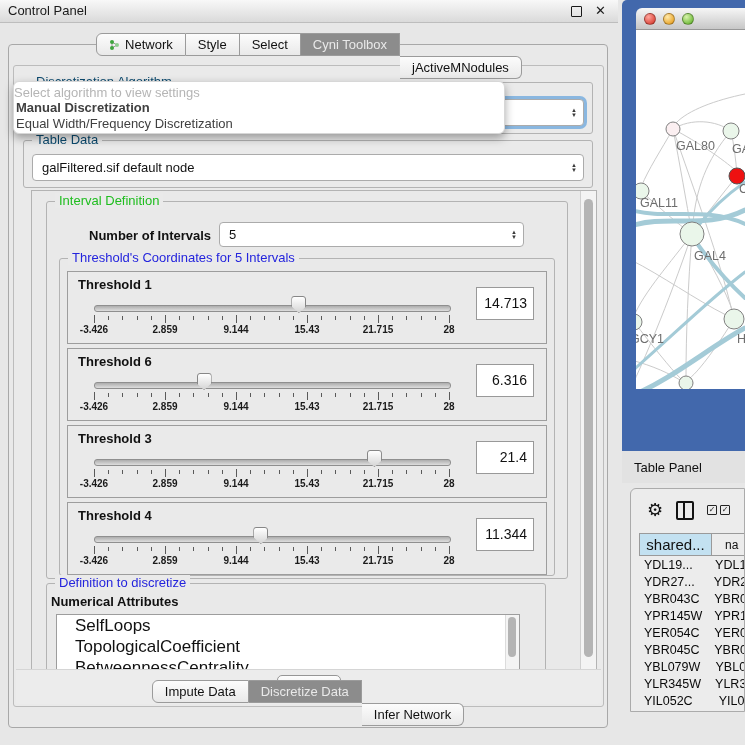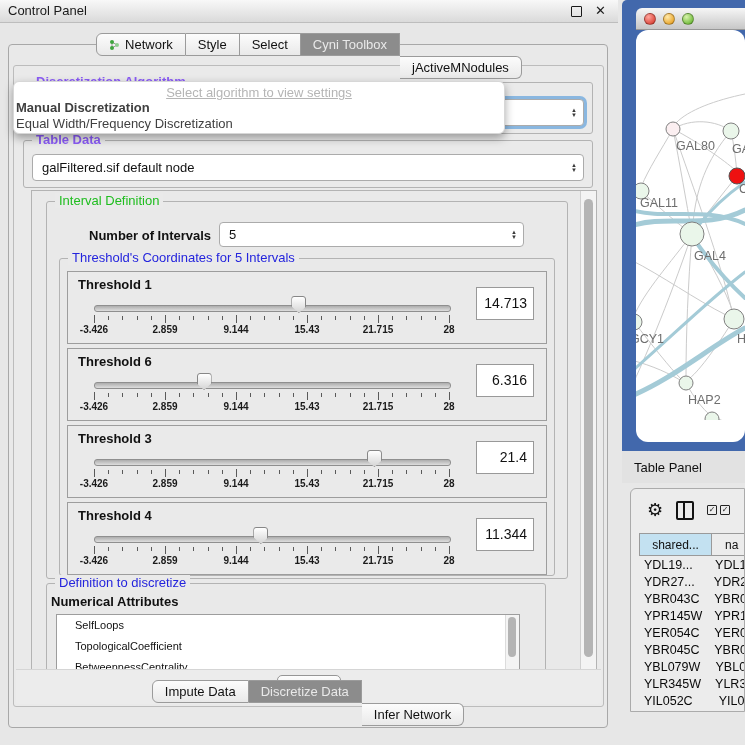--- a/index.html
+++ b/index.html
@@ -36,21 +36,21 @@
   .outer-panel{
     position:absolute;left:8px;top:44px;width:600px;height:684px;
     background:#e9e9e9;border:1px solid #a8a8a8;border-radius:4px;box-sizing:border-box;
   }
   .inner-wrap{
     position:absolute;left:4px;top:20px;width:591px;height:642px;
     border:1px solid #bcbcbc;border-radius:3px;background:#eaeaea;box-sizing:border-box;
   }
   .group{position:absolute;border:1px solid #b3b3b3;border-radius:3px;box-sizing:border-box;}
   .legend{position:absolute;top:-9px;left:8px;background:#eaeaea;padding:0 4px;font-size:13px;}
-  .legend.dark{color:#8b5cf6;font-weight:700;}
+  .legend.dark{color:#0c4a6e;font-weight:400;}
   .legend.green{color:#1fbd1f;}
   .legend.blue{color:#2424dd;}
   
   .combo{
     position:absolute;background:#fff;border:1px solid #ababab;border-radius:4px;
     font-size:13px;color:#111;box-sizing:border-box;
     display:flex;align-items:center;padding-left:9px;
   }
   .combo .stepper{
     position:absolute;right:6px;top:50%;transform:translateY(-50%);
@@ -62,21 +62,21 @@
   .grp-algo .combo{left:8px;top:16px;width:552px;height:27px;}
   .grp-tdata{left:9px;top:74px;width:570px;height:48px;}
   .grp-tdata .combo{left:8px;top:13px;width:552px;height:27px;}
   
   .popup{
     position:absolute;left:13px;top:81px;width:492px;height:53px;z-index:30;
     background:#fff;border:1px solid #d7d7d7;border-radius:6px;
     box-shadow:0 4px 10px rgba(0,0,0,.35);
     font-size:13px;box-sizing:border-box;padding-top:3px;
   }
-  .popup .ph{color:#b5b5b5;text-align:center;line-height:15px;text-decoration:underline;}
+  .popup .ph{color:#b5b5b5;line-height:15px;}
   .popup .opt{color:#404040;line-height:16px;padding-left:2px;white-space:nowrap;}
   .popup .opt.bold{font-weight:bold;}
   
   .scrollpane{
     position:absolute;left:17px;top:124px;width:566px;height:482px;
     border:1px solid #b3b3b3;background:#e9e9e9;overflow:hidden;box-sizing:border-box;
   }
   .vscroll{position:absolute;right:0;top:0;bottom:0;width:15px;background:#f3f3f3;border-left:1px solid #cfcfcf;}
   .vscroll .vthumb{position:absolute;left:3px;top:8px;width:9px;height:458px;background:#b4b4b4;border-radius:5px;}
   .grp-interval{left:14px;top:10px;width:522px;height:378px;}
@@ -97,21 +97,21 @@
   .tick.major{height:8px;top:0;}
   .tick-labels{position:absolute;left:0;right:0;top:52px;height:12px;}
   .tick-label{position:absolute;transform:translateX(-50%);font-size:10px;font-weight:bold;color:#1a1a1a;white-space:nowrap;}
   .value-box{
     position:absolute;right:12px;top:15px;width:58px;height:33px;background:#fff;border:1px solid #999;
     font-size:14px;color:#111;line-height:31px;text-align:right;padding-right:6px;box-sizing:border-box;
   }
   .grp-attrs{left:14px;top:392px;width:500px;height:160px;}
   .attrs-title{position:absolute;left:4px;top:10px;font-size:13px;font-weight:bold;color:#111;}
   .attr-list{position:absolute;left:9px;top:30px;width:464px;height:124px;background:#fff;border:1px solid #9d9d9d;box-sizing:border-box;overflow:hidden;}
-  .attr-item{font-size:11px;color:#111;line-height:21px;padding-left:18px;white-space:nowrap;}
+  .attr-item{font-size:17px;color:#111;line-height:21px;padding-left:18px;white-space:nowrap;}
   .list-scroll{position:absolute;right:0;top:0;bottom:0;width:13px;background:#f4f4f4;border-left:1px solid #dcdcdc;}
   .list-scroll .vthumb{position:absolute;left:2px;top:2px;width:8px;height:40px;background:#b4b4b4;border-radius:4px;}
   .apply-strip{
     position:absolute;left:2px;right:2px;bottom:2px;height:34px;
     background:#ececec;border-top:1px solid #d5d5d5;border-radius:0 0 3px 3px;
   }
   .apply-btn{
     position:absolute;left:50%;top:5px;transform:translateX(-50%);
     width:64px;height:23px;font-size:13px;color:#111;
     background:linear-gradient(#fdfdfd,#e3e3e3);border:1px solid #969696;border-radius:5px;
@@ -121,39 +121,39 @@
   .net-win{position:absolute;left:622px;top:0;width:123px;height:451px;background:#4268ac;border-radius:5px 0 0 0;}
   .net-titlebar{
     position:absolute;left:14px;top:8px;right:0;height:22px;
     background:linear-gradient(#f6f6f6,#c7c7c7);border-bottom:1px solid #979797;border-radius:6px 0 0 0;
     display:flex;align-items:center;gap:7px;padding-left:8px;box-sizing:border-box;
   }
   .light{width:12px;height:12px;border-radius:50%;border:1px solid rgba(0,0,0,.3);box-sizing:border-box;}
   .light.red{background:radial-gradient(circle at 35% 30%,#ffa59d,#dd4a3e 75%);}
   .light.yellow{background:radial-gradient(circle at 35% 30%,#ffeaac,#eaa72f 75%);}
   .light.green{background:radial-gradient(circle at 35% 30%,#d8f3ac,#74bd3f 75%);}
-  .net-canvas{position:absolute;left:14px;top:30px;width:109px;height:412px;background:#fff;overflow:hidden;border-radius:12px;}
+  .net-canvas{position:absolute;left:14px;top:30px;width:109px;height:359px;background:#fff;overflow:hidden;}
   
   .table-panel-bar{
     position:absolute;left:622px;top:451px;width:123px;height:32px;
     background:#e2e2e2;font-size:13px;color:#111;line-height:34px;padding-left:12px;box-sizing:border-box;
   }
   .table-win{
     position:absolute;left:630px;top:488px;width:115px;height:224px;
     background:#ececec;border:1px solid #ababab;border-radius:6px 0 0 0;overflow:hidden;box-sizing:border-box;
   }
   .tp-toolbar{position:absolute;left:0;top:6px;right:0;height:30px;display:flex;align-items:center;padding-left:16px;gap:13px;}
   .gear-glyph{font-size:18px;color:#141414;line-height:18px;}
   .colicon{width:14px;height:15px;border:2px solid #141414;border-radius:2px;position:relative;}
   .colicon::after{content:"";position:absolute;left:5px;top:0;bottom:0;width:2px;background:#141414;}
   .cb-pair{display:flex;gap:3px;}
   .cb{width:10px;height:10px;border:1.5px solid #232323;box-sizing:border-box;font-size:8px;line-height:8px;text-align:center;color:#232323;border-radius:1px;}
   .tp-table{position:absolute;left:8px;top:44px;right:0;bottom:0;}
   .tp-head{display:flex;height:23px;border:1px solid #9a9a9a;border-right:none;box-sizing:border-box;}
-  .th1{width:71px;background:#c3e1f1;border-right:1px solid #9a9a9a;display:flex;align-items:center;justify-content:center;font-size:12px;color:#111;}
+  .th1{width:71px;background:#c3e1f1;border-right:1px solid #9a9a9a;display:flex;align-items:center;justify-content:center;font-size:15px;color:#111;}
   .th2{flex:1;display:flex;align-items:center;padding-left:13px;font-size:12px;color:#111;}
   .tp-row{display:flex;height:17px;align-items:center;font-size:12.5px;color:#0a0a0a;}
   .tc1{width:71px;padding-left:5px;box-sizing:border-box;white-space:nowrap;overflow:hidden;}
   .tc2{padding-left:10px;white-space:nowrap;overflow:hidden;}
 </style>
 </head>
 <body>
 
 <div class="cp-titlebar">
   <span class="cp-title">Control Panel</span>

